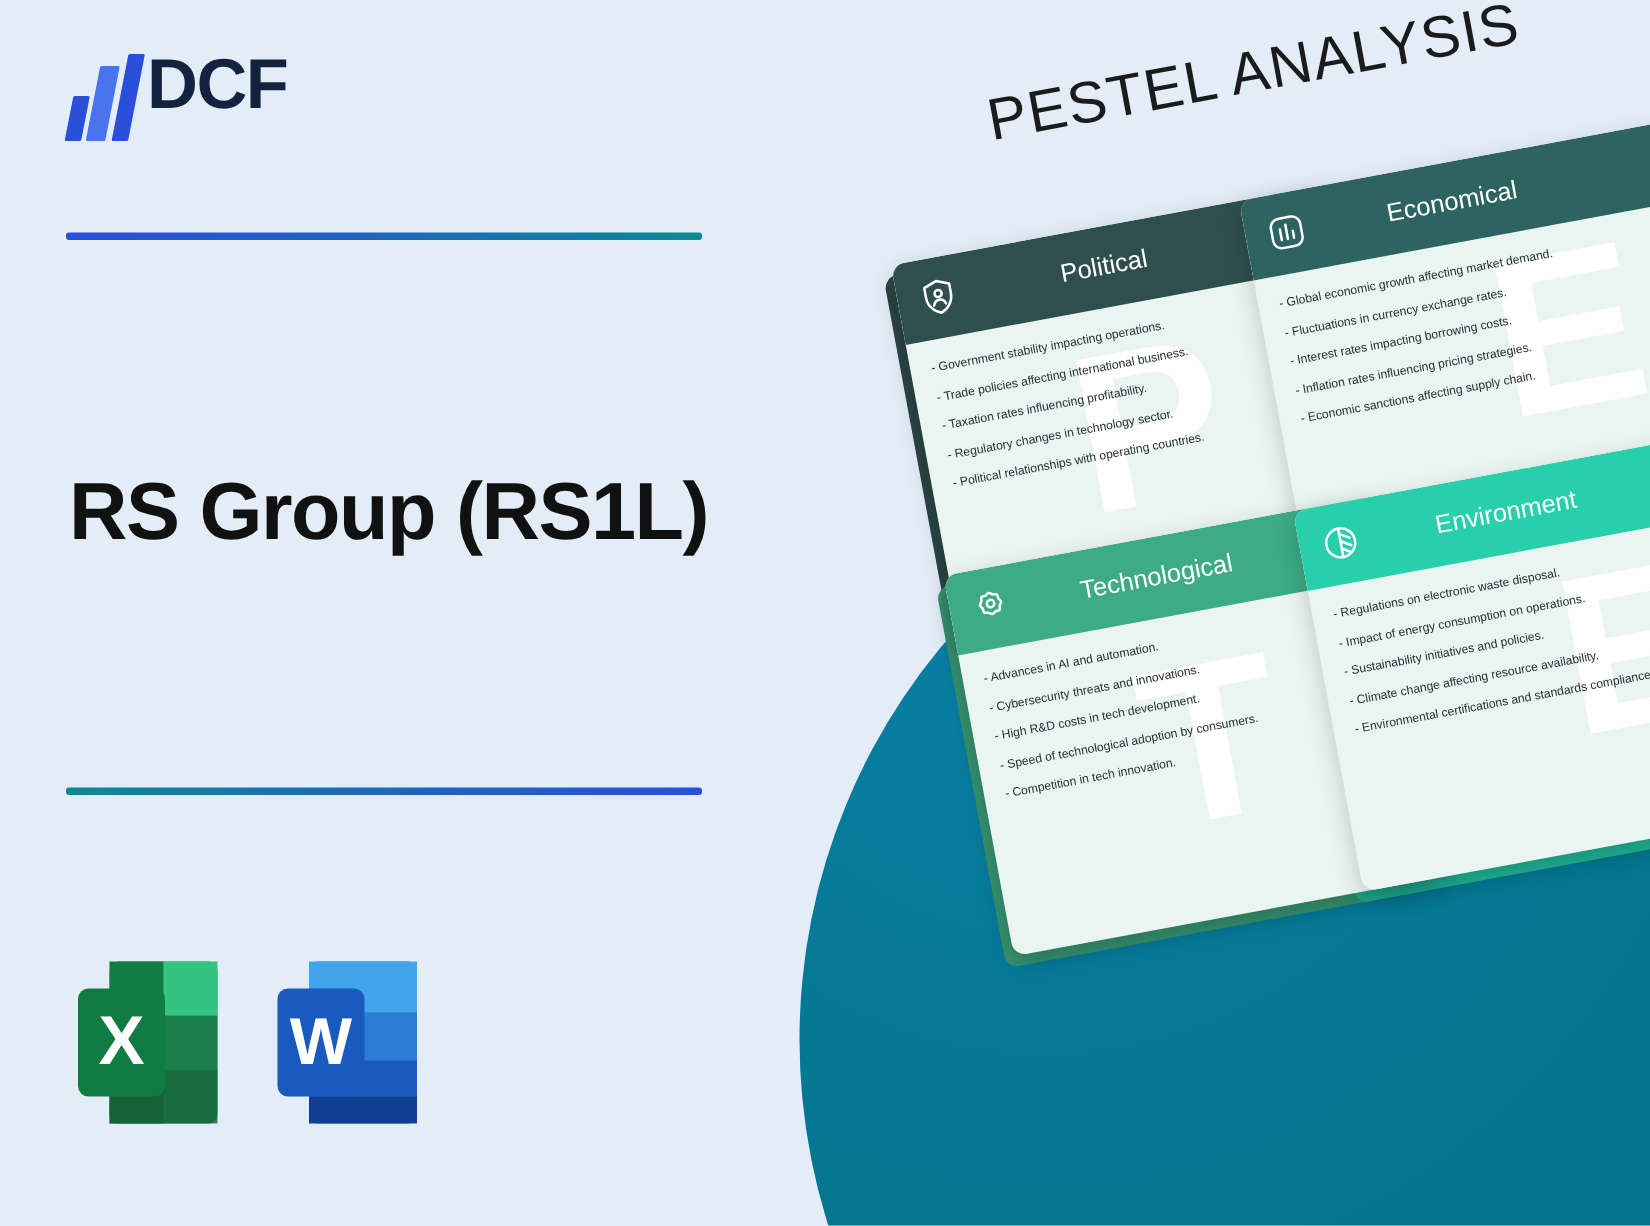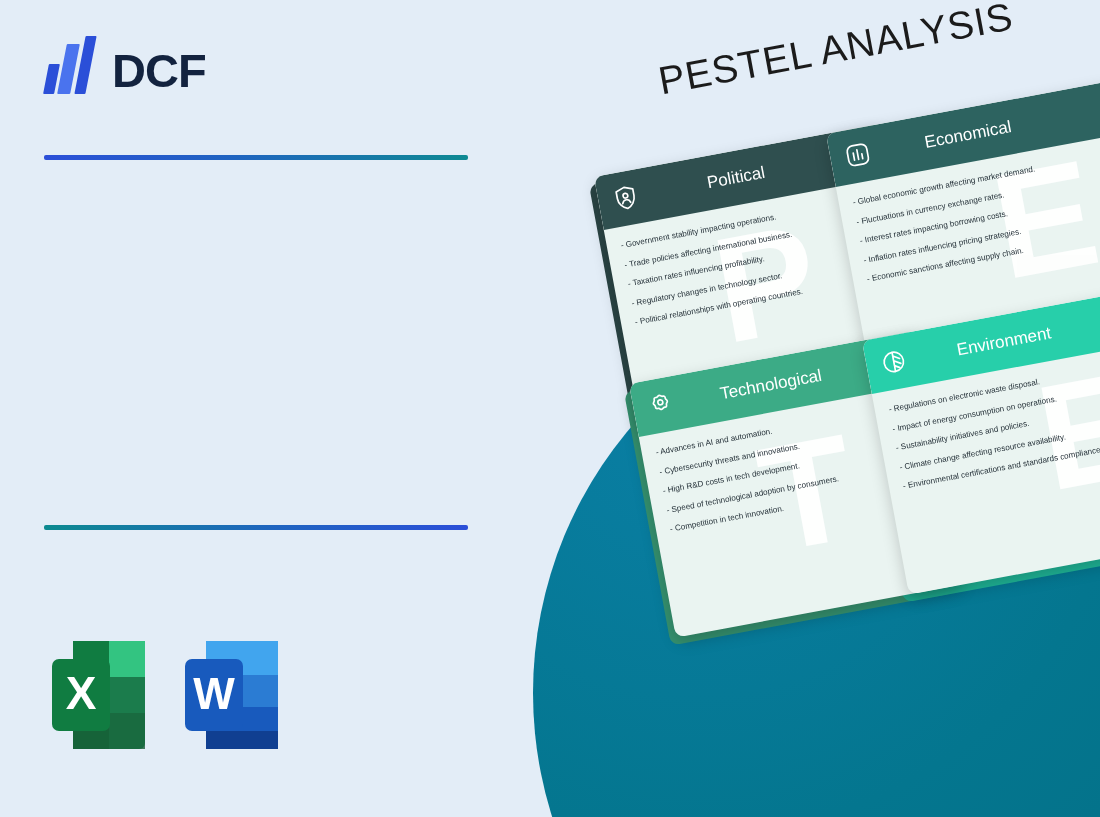--- a/index.html
+++ b/index.html
@@ -5,21 +5,21 @@
   html,body{margin:0;padding:0;}
   body{
     width:1100px;height:817px;overflow:hidden;
     background:#e3edf7;
     font-family:"Liberation Sans", sans-serif;
     position:relative;
   }
   #stage{position:absolute;inset:0;overflow:hidden;}
 
   
-  .logo-wrap{position:absolute;left:46px;top:32px;display:flex;align-items:flex-end;gap:14px;}
+  .logo-wrap{position:absolute;left:46px;top:32px;display:flex;align-items:flex-start;gap:0;}
   .logo-mark{width:52px;height:62px;position:relative;}
   .logo-mark .bar{position:absolute;bottom:0;transform:skewX(-11deg);border-radius:1px;}
   .logo-mark .b1{left:0px;width:11px;height:30px;background:#2b4fd8;}
   .logo-mark .b2{left:16px;width:13px;height:50px;background:#4a73ee;}
   .logo-mark .b3{left:34px;width:11px;height:58px;background:#2b4fd8;}
   .logo-text{font-size:47px;font-weight:700;color:#13233f;letter-spacing:-1px;line-height:1;}
 
   .rule{position:absolute;left:44px;width:424px;height:5px;border-radius:2px;}
   .rule-top{top:155px;background:linear-gradient(90deg,#2b4fd8 0%,#1f64c0 45%,#0e8a93 100%);}
   .rule-bottom{top:525px;background:linear-gradient(90deg,#0c8a90 0%,#1f64c0 55%,#2b4fd8 100%);}
@@ -104,20 +104,21 @@
       <span class="bar b1"></span>
         <span class="bar b2"></span>
         <span class="bar b3"></span>
     </div>
     <div class="logo-text">DCF</div>
   </div>
 
   <div class="rule rule-top"></div>
   <div class="rule rule-bottom"></div>
 
+  <div class="page-title">RS Group (RS1L)</div>
 
   <div class="file-icons">
     <div class="file-icon">
       <svg viewBox="0 0 105 120" width="105" height="120">
         <rect x="27" y="6" width="72" height="108" rx="6" fill="#21a366"></rect>
         <rect x="27" y="6" width="36" height="108" fill="#107c41"></rect>
         <rect x="27" y="42" width="72" height="36" fill="#185c37" opacity=".55"></rect>
         <rect x="27" y="78" width="72" height="36" fill="#185c37" opacity=".8"></rect>
         <rect x="63" y="6" width="36" height="36" fill="#33c481"></rect>
         <rect x="6" y="24" width="58" height="72" rx="7" fill="#107c41"></rect>

